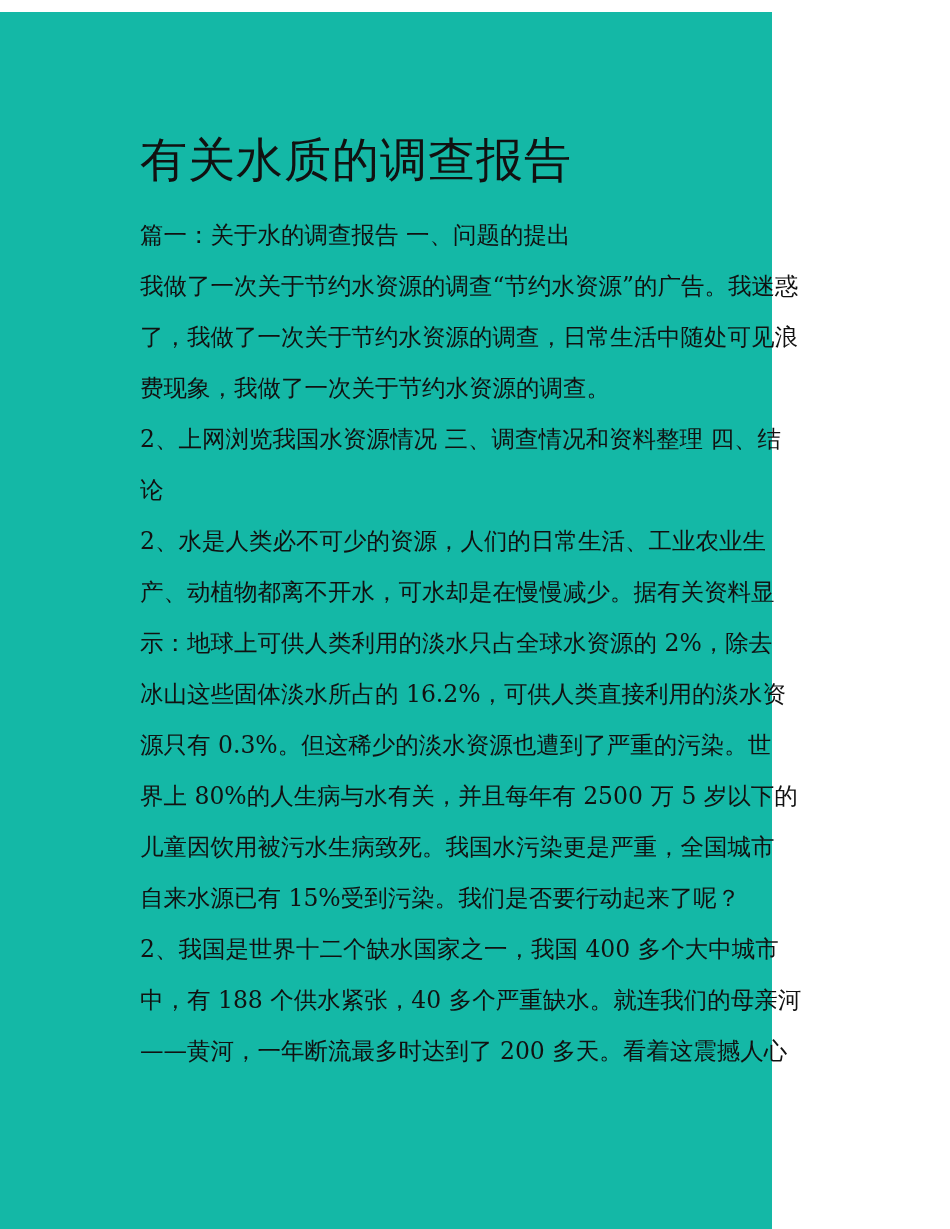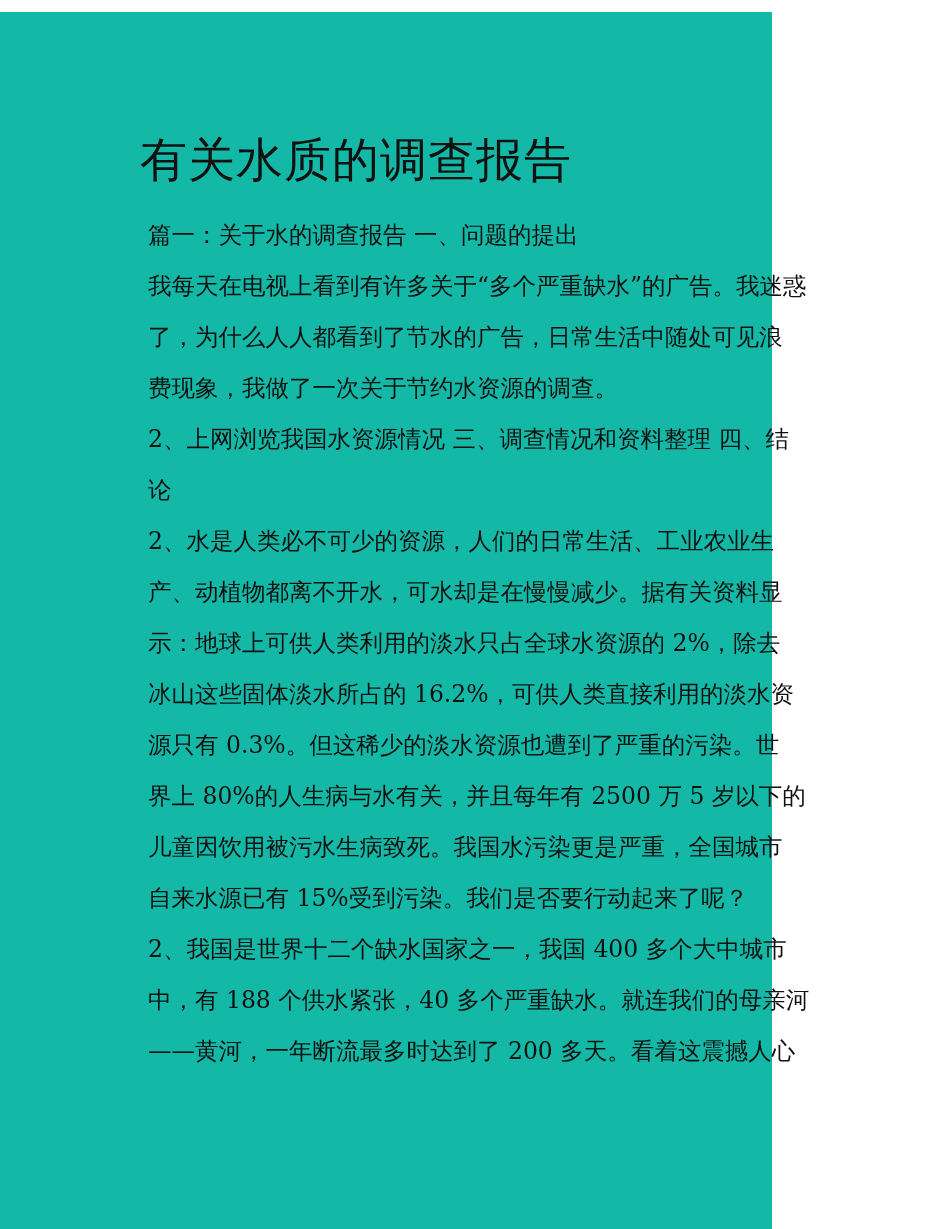--- a/index.html
+++ b/index.html
@@ -33,40 +33,39 @@
       letter-spacing: 1px;
       color: #111;
       margin: 0;
       font-weight: normal;
     }
     .body-text {
       position: absolute;
       left: 140px;
       top: 203px;
       width: 700px;
-      margin-left: 8px;
     }
     .line {
       height: 51px;
       line-height: 40px;
       font-size: 23.5px;
       white-space: nowrap;
       color: #111;
     }
   </style>
 </head>
 <body>
 
 <div class="page">
   <h1 class="title">有关水质的调查报告</h1>
 
   <div class="body-text">
     <div class="line">篇一：关于水的调查报告 一、问题的提出</div>
-    <div class="line">我每天在电视上看到有许多关于“多个严重缺水”的广告。我迷惑</div>
-    <div class="line">了，为什么人人都看到了节水的广告，日常生活中随处可见浪</div>
+    <div class="line">我做了一次关于节约水资源的调查“节约水资源”的广告。我迷惑</div>
+    <div class="line">了，我做了一次关于节约水资源的调查，日常生活中随处可见浪</div>
     <div class="line">费现象，我做了一次关于节约水资源的调查。</div>
     <div class="line">2、上网浏览我国水资源情况 三、调查情况和资料整理 四、结</div>
     <div class="line">论</div>
     <div class="line">2、水是人类必不可少的资源，人们的日常生活、工业农业生</div>
     <div class="line">产、动植物都离不开水，可水却是在慢慢减少。据有关资料显</div>
     <div class="line">示：地球上可供人类利用的淡水只占全球水资源的 2%，除去</div>
     <div class="line">冰山这些固体淡水所占的 16.2%，可供人类直接利用的淡水资</div>
     <div class="line">源只有 0.3%。但这稀少的淡水资源也遭到了严重的污染。世</div>
     <div class="line">界上 80%的人生病与水有关，并且每年有 2500 万 5 岁以下的</div>
     <div class="line">儿童因饮用被污水生病致死。我国水污染更是严重，全国城市</div>

